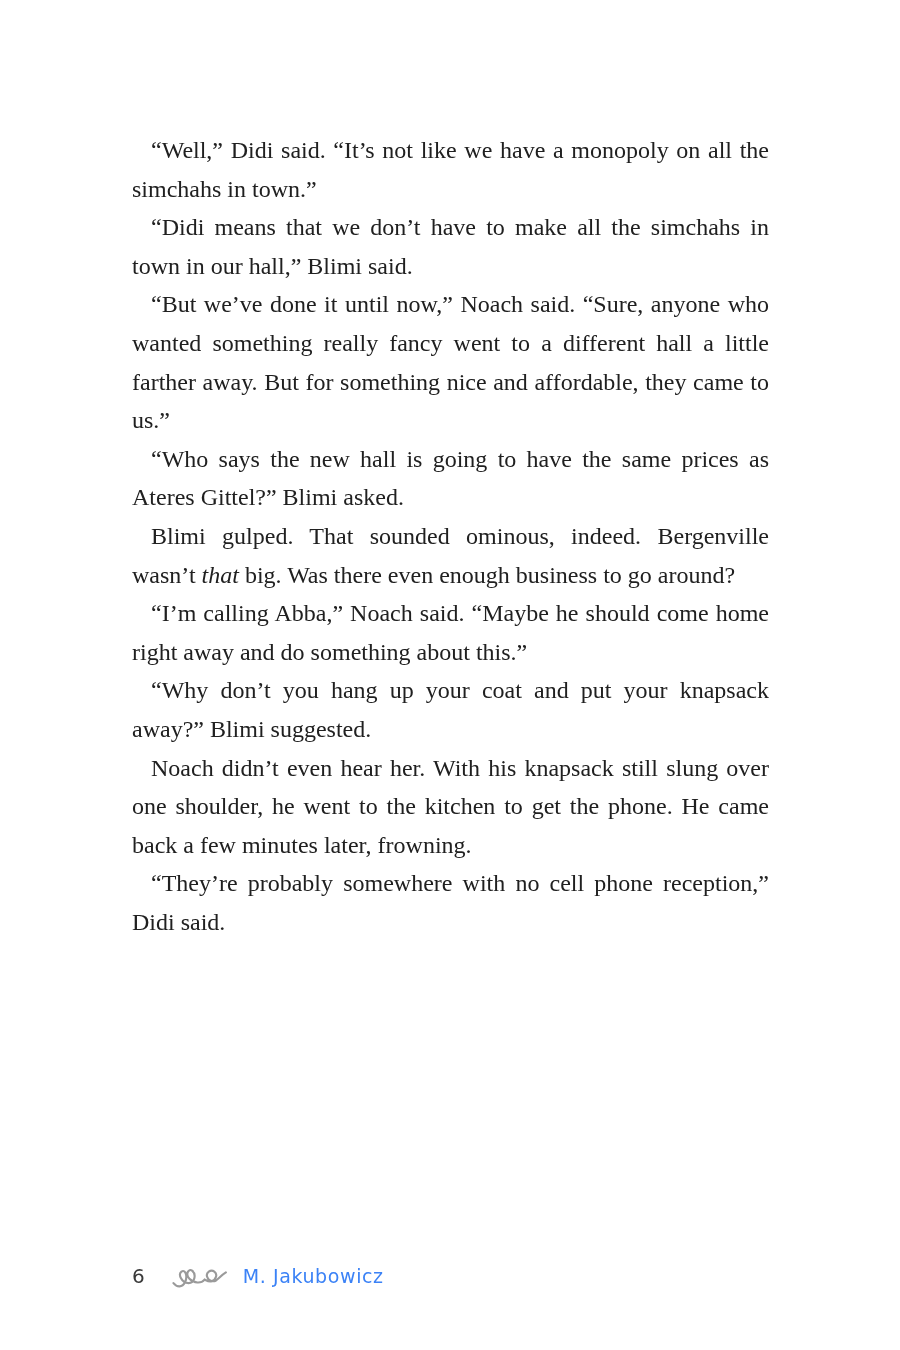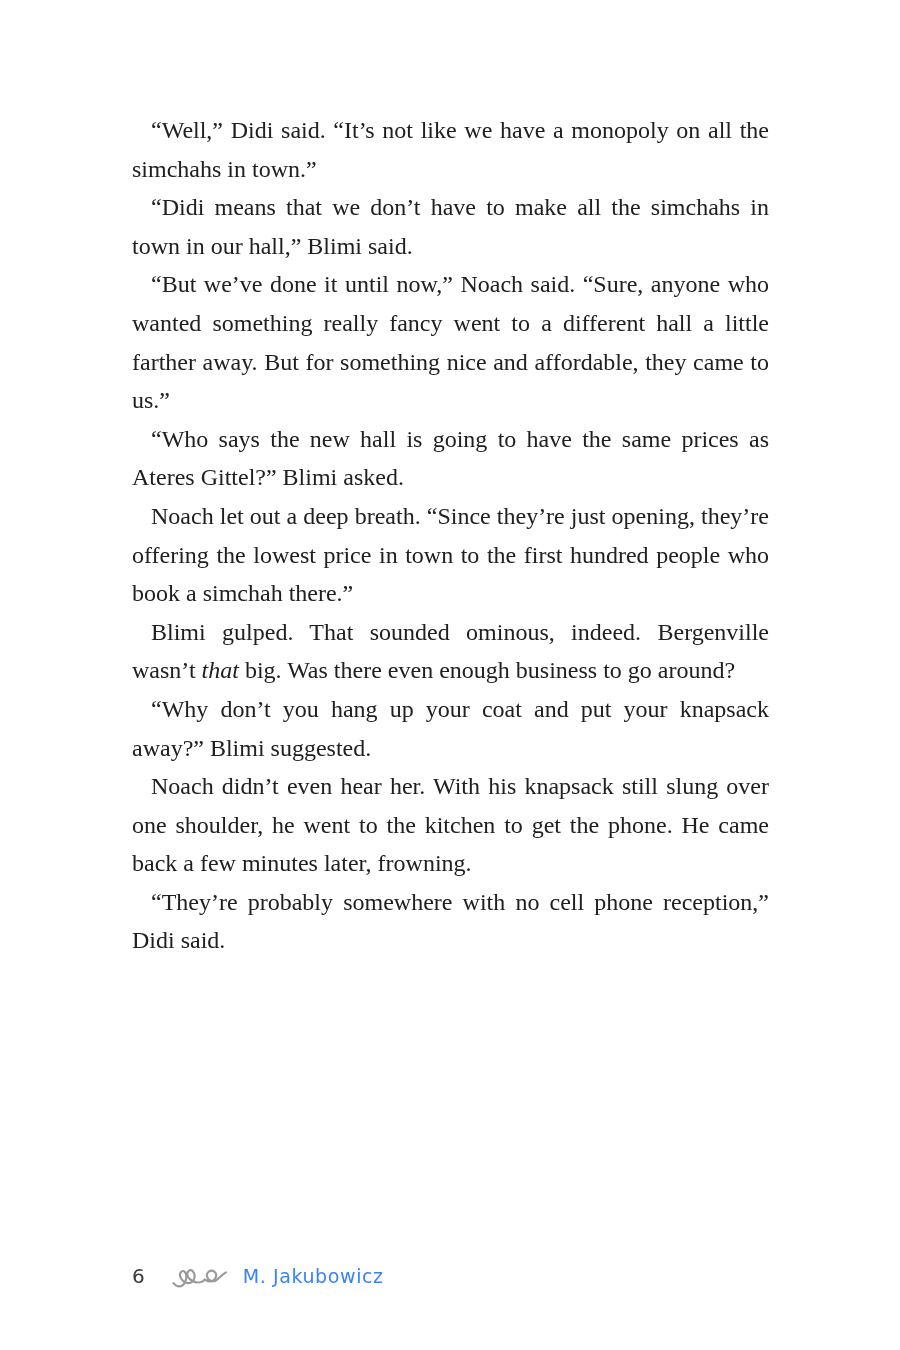--- a/index.html
+++ b/index.html
@@ -10,21 +10,21 @@
   .page {
     position: relative;
     width: 900px;
     height: 1350px;
     background: #ffffff;
     overflow: hidden;
   }
   .text-block {
     position: absolute;
     left: 132px;
-    top: 111px;
+    top: 131px;
     width: 637px;
     font-family: "Liberation Serif", serif;
     font-size: 24px;
     line-height: 38.6px;
     color: #202020;
     text-align: justify;
     hyphens: auto;
     -webkit-hyphens: auto;
   }
   .text-block p {
@@ -64,22 +64,22 @@
 </head>
 <body>
 
 <div class="page">
 
   <section class="text-block">
       <p><span>“Well,” Didi said. “It’s not like we have a monopoly on all the simchahs in town.”</span></p>
       <p><span>“Didi means that we don’t have to make all the simchahs in town in our hall,” Blimi said.</span></p>
       <p><span>“But we’ve done it until now,” Noach said. “Sure, anyone who wanted something really fancy went to a different hall a little farther away. But for something nice and affordable, they came to us.”</span></p>
       <p><span>“Who says the new hall is going to have the same prices as Ateres Gittel?” Blimi asked.</span></p>
-      <p><span>Noach let out a deep breath. “Since they’re just opening, they’re offering the lowest price in town to the first hundred people who book a simchah there.”</span></p>
       <p><span>Blimi gulped. That sounded ominous, indeed. Bergenville wasn’t </span><em>that</em><span> big. Was there even enough business to go around?</span></p>
+      <p><span>“I’m calling Abba,” Noach said. “Maybe he should come home right away and do something about this.”</span></p>
       <p><span>“Why don’t you hang up your coat and put your knapsack away?” Blimi suggested.</span></p>
       <p><span>Noach didn’t even hear her. With his knapsack still slung over one shoulder, he went to the kitchen to get the phone. He came back a few minutes later, frowning.</span></p>
       <p><span>“They’re probably somewhere with no cell phone reception,” Didi said.</span></p>
     </section>
 
   <footer class="page-footer">
     <span class="page-number">6</span>
     <span class="ornament">
       <svg width="60" height="32" viewBox="0 0 66 36" fill="none" xmlns="http://www.w3.org/2000/svg">
         <path d="M2,26 C6,31 12,31 15,25 C18,19 16,10 11,13 C7,16 11,26 19,26 C26,26 28,16 23,12 C19,9 15,16 20,21 C25,26 33,27 37,22 C39,23 42,25 45,24 C50,22 52,16 48,13 C44,10 38,14 40,19 C41,23 46,25 50,23 C53,21 56,17 61,14" stroke="#9a9a9a" stroke-width="2.4" stroke-linecap="round" fill="none"></path>

